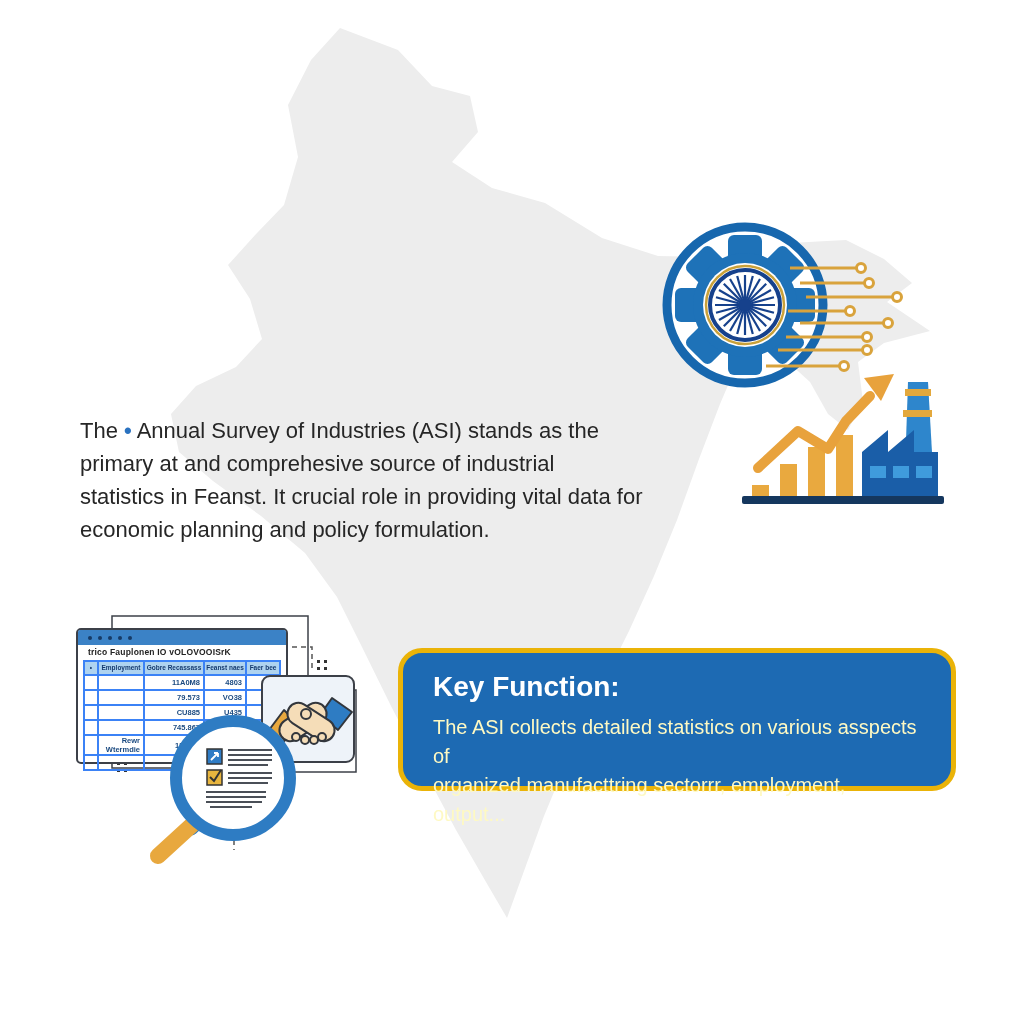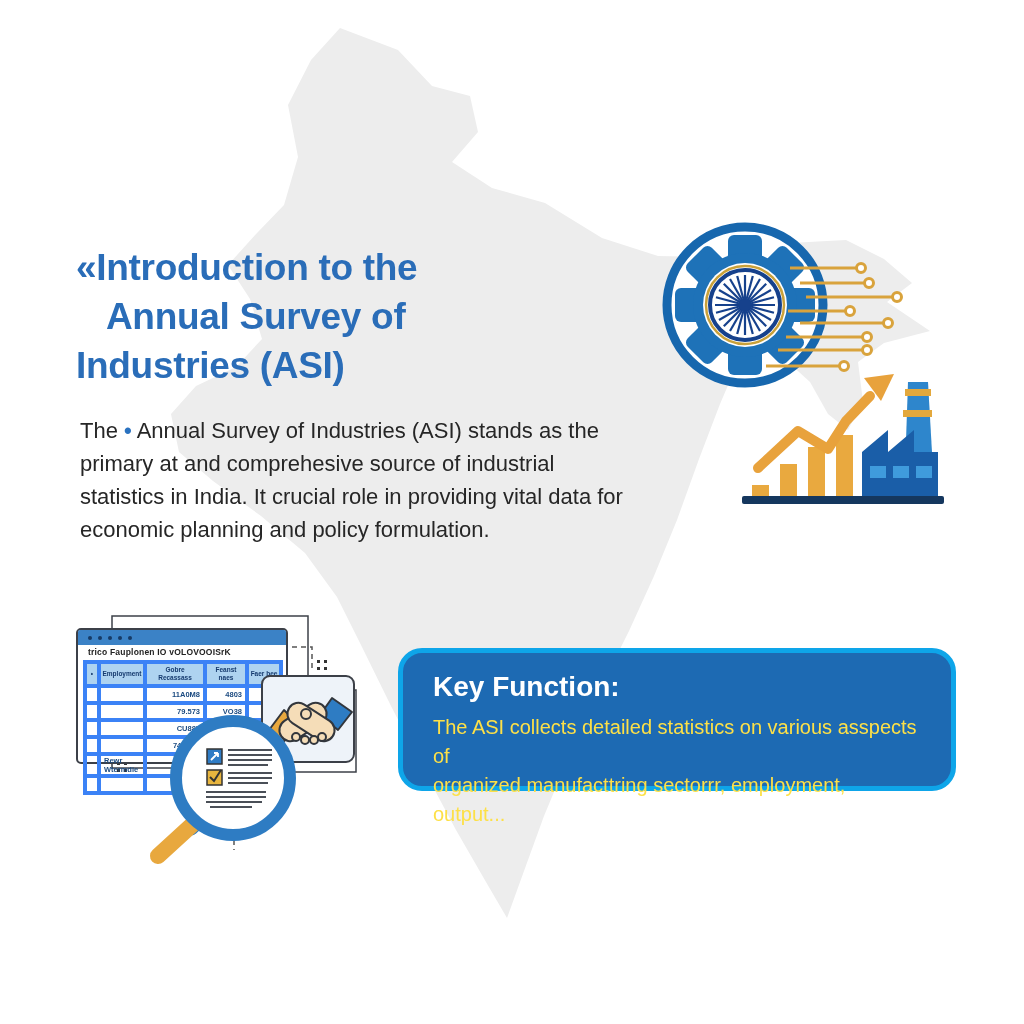--- a/index.html
+++ b/index.html
@@ -12,62 +12,59 @@
   .main-title{left:76px;top:244px;width:430px;font-size:37px;font-weight:bold;
               color:#2a6db8;line-height:1.32;white-space:pre-wrap;letter-spacing:-0.3px;}
 
   
   .intro{left:80px;top:414px;width:620px;font-size:22px;color:#262626;line-height:1.5;}
   .intro .rest{white-space:pre-wrap;}
   .intro .bullet{color:#2a72c0;font-weight:bold;}
 
   
   .key-panel{left:398px;top:648px;width:558px;height:143px;background:#1d6ab3;
-             border:5px solid #0ea5e9;border-radius:24px;box-sizing:border-box;
+             border:5px solid #eab308;border-radius:24px;box-sizing:border-box;
              padding:18px 30px 0 30px;}
   .key-panel h2{margin:0 0 10px 0;font-size:28px;font-weight:bold;color:#ffffff;}
-  .key-panel p{margin:0;font-size:20px;color:#fde047;line-height:1.45;white-space:pre-wrap;}
+  .key-panel p{margin:0;font-size:20px;color:#fef9c3;line-height:1.45;white-space:pre-wrap;}
 
   
   .bl-wrap{left:60px;top:600px;width:360px;height:290px;}
   .window{position:absolute;left:16px;top:28px;width:212px;height:136px;background:#ffffff;
           border:2px solid #3c4048;border-radius:5px;box-sizing:border-box;}
   .titlebar{height:15px;background:#3b82c6;border-radius:2px 2px 0 0;display:flex;
             align-items:center;gap:6px;padding-left:10px;}
   .titlebar .dot{width:4px;height:4px;border-radius:50%;background:#163a66;}
   .win-title{font-size:8.5px;font-weight:bold;color:#222;padding:2px 0 2px 10px;letter-spacing:0.2px;}
   table.data{border-collapse:collapse;table-layout:fixed;width:196px;margin-left:5px;margin-top:1px;}
-  table.data th,table.data td{border:4px solid #3b82f6;overflow:hidden;}
+  table.data th,table.data td{border:2px solid #3b82f6;overflow:hidden;}
   table.data th{background:#aed3f0;color:#153a6e;font-size:6.5px;font-weight:bold;
                 text-align:center;padding:2px 1px;line-height:1.25;}
   table.data td{height:13px;font-size:7.5px;font-weight:bold;color:#1b4a80;padding:0 3px;}
   td.num{text-align:right;}
-  td.txt{text-align:left;}
+  td.txt{text-align:right;}
 </style>
 </head>
 <body>
 
 <div class="canvas">
 
   <svg class="abs" style="left:0;top:0" width="1024" height="1024" viewBox="0 0 1024 1024">
     <path fill="#ededed" d="M340,28 L398,50 L432,86 L470,96 L478,132 L452,162 L492,188 L545,203
       L602,238 L658,256 L708,257 L745,247 L790,243 L846,240 L884,259 L912,283 L887,302 L930,331
       L884,343 L858,362 L863,402 L848,430 L828,414 L810,382 L788,362 L757,353 L735,369 L720,404
       L699,459 L677,520 L654,576 L629,631 L599,691 L569,756 L544,816 L524,871 L507,918 L486,882
       L456,830 L424,770 L391,706 L361,645 L337,597 L305,553 L261,516 L213,481 L179,452 L171,414
       L196,386 L236,367 L262,339 L250,299 L228,265 L257,233 L284,205 L298,157 L288,105 L311,60 Z"></path>
   </svg>
 
-  <div class="abs main-title">«Introduction to the
-   Annual Survey of
-Industries (ASI)</div>
 
   <div class="abs intro"><span>The </span><span class="bullet">•</span><span class="rest"> Annual Survey of Industries (ASI) stands as the
 primary at and comprehesive source of industrial
-statistics in India. It crucial role in providing vital data for
+statistics in Feanst. It crucial role in providing vital data for
 economic planning and policy formulation.</span></div>
 
   <svg class="abs" style="left:640px;top:210px" width="330" height="310" viewBox="640 210 330 310">
 
     <g>
       <circle cx="745" cy="305" r="78" fill="#ffffff" stroke="#1767ae" stroke-width="9"></circle>
       <g fill="#1e72b8">
         <rect x="728" y="235" width="34" height="28" rx="6" transform="rotate(0 745 305)"></rect>
         <rect x="728" y="235" width="34" height="28" rx="6" transform="rotate(45 745 305)"></rect>
         <rect x="728" y="235" width="34" height="28" rx="6" transform="rotate(90 745 305)"></rect>

